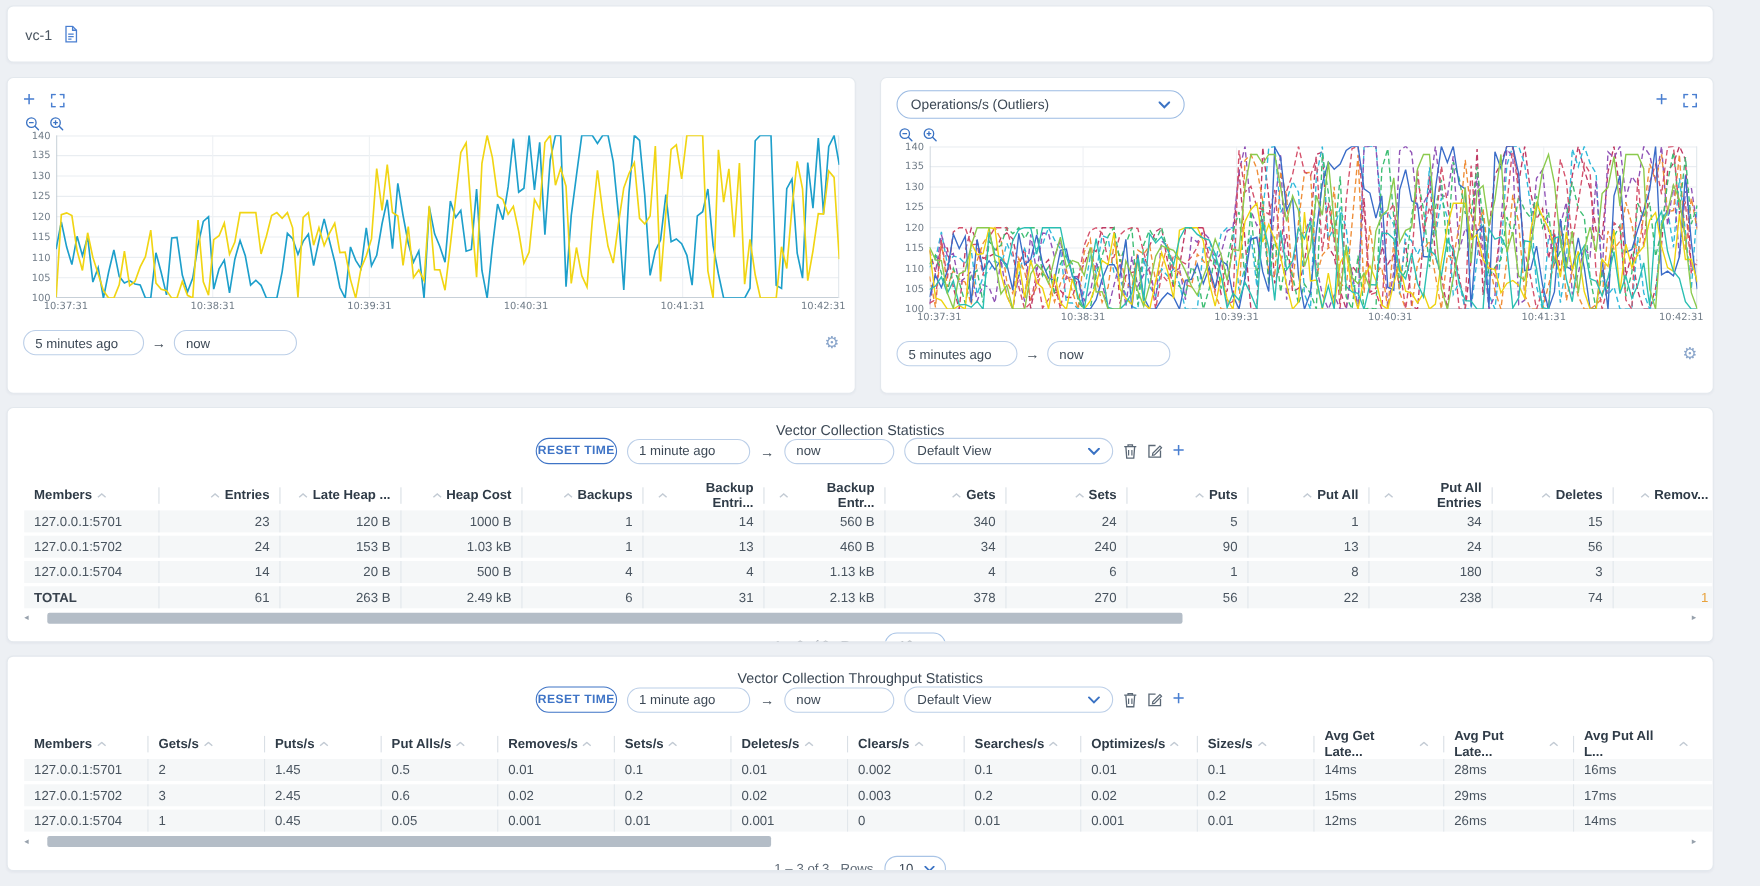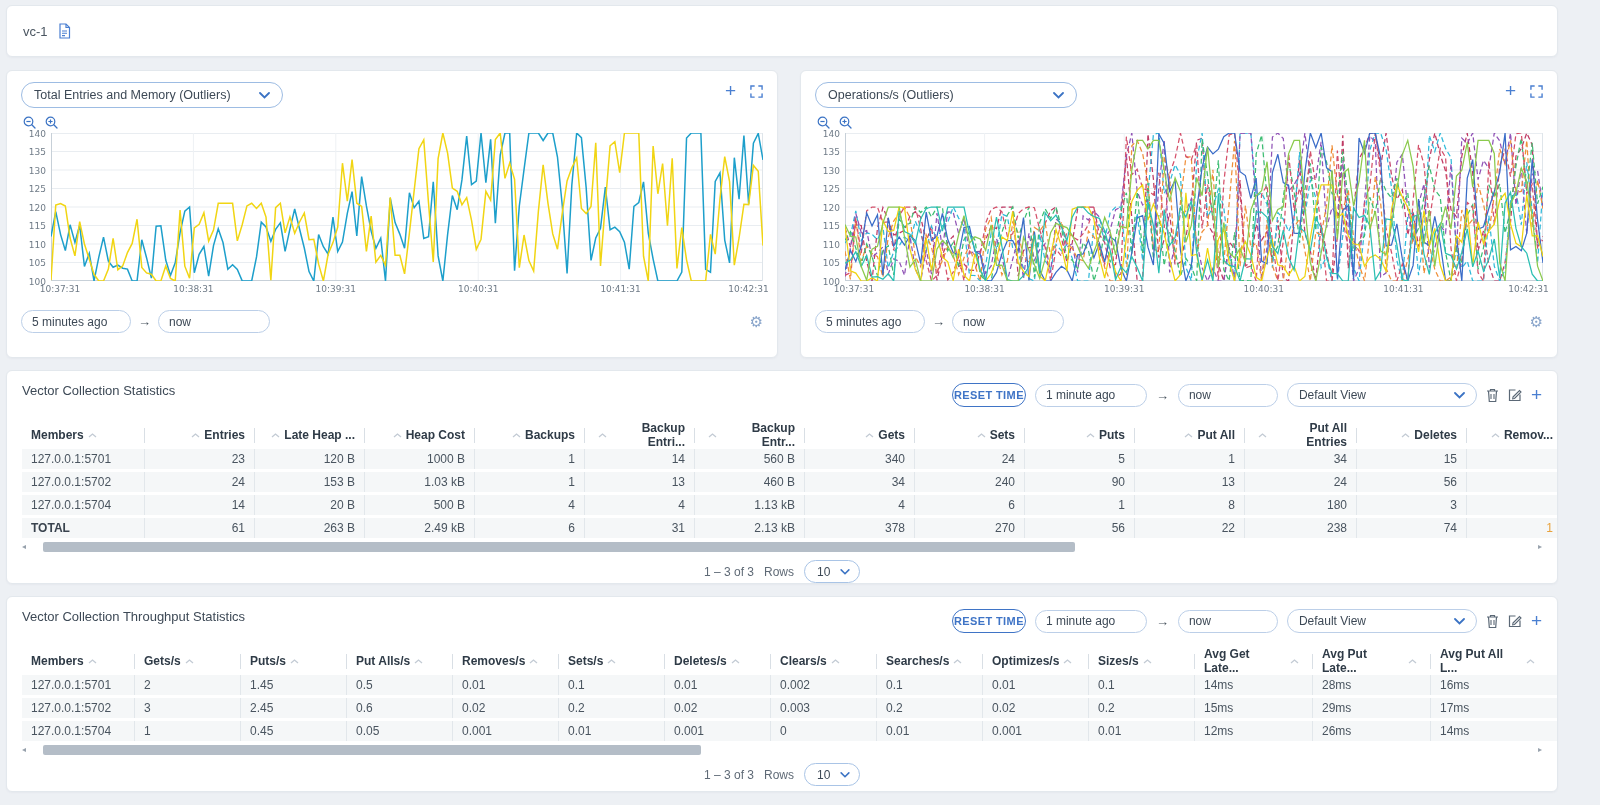--- a/index.html
+++ b/index.html
@@ -45,21 +45,21 @@
   .time-input {
     height:23px; border:1px solid #bccfe8; border-radius:12px; background:#fff;
     padding:0 10px; font-size:12px; color:#3d4956; font-family:"Liberation Sans",sans-serif; outline:none;
   }
   .w1 { width:110px; } .w2 { width:112px; }
   .arrow-glyph { color:#49545f; font-size:13px; }
   .gear { margin-left:auto; color:#88a4ca; font-size:15px; cursor:pointer; line-height:1; }
   
   .table-card-1 { top:370px; left:6px; width:1552px; height:214px; padding:12px 15px; overflow:hidden; }
   .table-card-2 { top:596px; left:6px; width:1552px; height:196px; padding:12px 15px; overflow:hidden; }
-  .tbl-top { display:flex; align-items:flex-start; justify-content:space-between; }
+  .tbl-top { display:flex; align-items:center; justify-content:space-between;flex-direction:column; }
   .tbl-title { font-size:13px; color:#3d4956; }
   .tbl-controls { display:flex; align-items:center; gap:9px; }
   .reset-btn {
     height:24px; padding:0 1px; border:1px solid #3f74c6; border-radius:13px; background:#fff;
     color:#3f74c6; font-size:11px; font-weight:bold; letter-spacing:.4px; display:flex; align-items:center; cursor:pointer;
   }
   .ctl-input { height:23px; border:1px solid #bccfe8; border-radius:12px; background:#fff; padding:0 10px; font-size:12px; color:#3d4956; font-family:"Liberation Sans",sans-serif; outline:none; }
   .ctl-w1 { width:112px; } .ctl-w2 { width:100px; }
   .view-select {
     width:190px; height:24px; border:1px solid #bccfe8; border-radius:13px; background:#fff;
@@ -105,28 +105,20 @@
     <svg width="15" height="16" viewBox="0 0 15 16">
         <path d="M3 1h6l3.5 3.5V15H3z" fill="none" stroke="#4a7fd1" stroke-width="1.2"></path>
         <path d="M9 1v3.5h3.5" fill="none" stroke="#4a7fd1" stroke-width="1.2"></path>
         <path d="M5 8h5M5 10.3h5M5 12.6h3" stroke="#4a7fd1" stroke-width="1.1"></path>
       </svg>
   </span>
 </div>
 
 <div class="card chart-card-left">
   <div class="panel-head">
-    <div class="metric-select">
-      <span>Total Entries and Memory (Outliers)</span>
-      <span style="display:flex;">
-          <svg width="11" height="7" viewBox="0 0 11 7">
-            <path d="M1 1l4.5 4.5L10 1" fill="none" stroke="#3b73c4" stroke-width="1.8" stroke-linecap="round"></path>
-          </svg>
-        </span>
-    </div>
     <div class="head-icons">
       <span class="plus-btn">+</span>
       <span class="icon-btn">
           <svg width="13" height="13" viewBox="0 0 14 14">
             <path d="M1 4.5V1h3.5M9.5 1H13v3.5M13 9.5V13H9.5M4.5 13H1V9.5" fill="none" stroke="#4a7fd1" stroke-width="1.5" stroke-linecap="round"></path>
           </svg>
         </span>
     </div>
   </div>
   <div class="mag-row">

